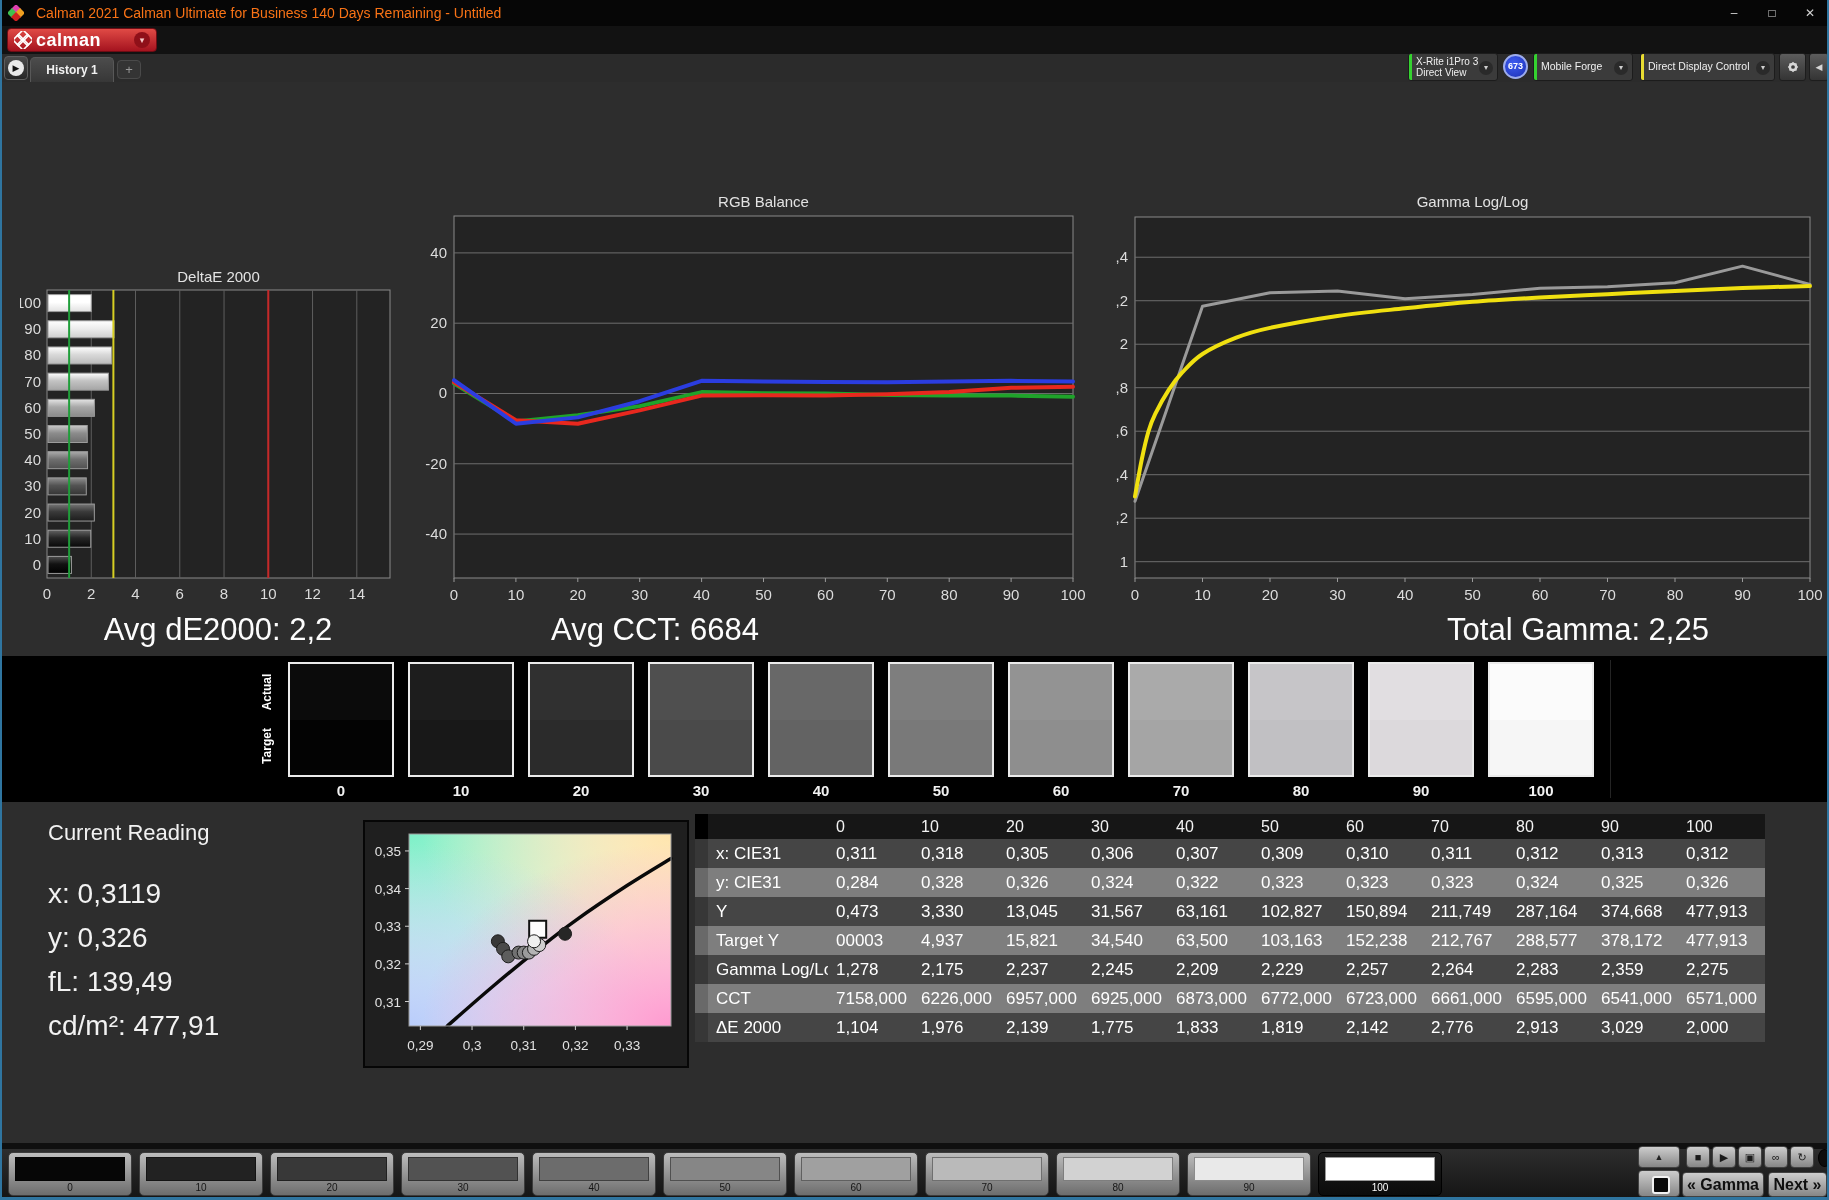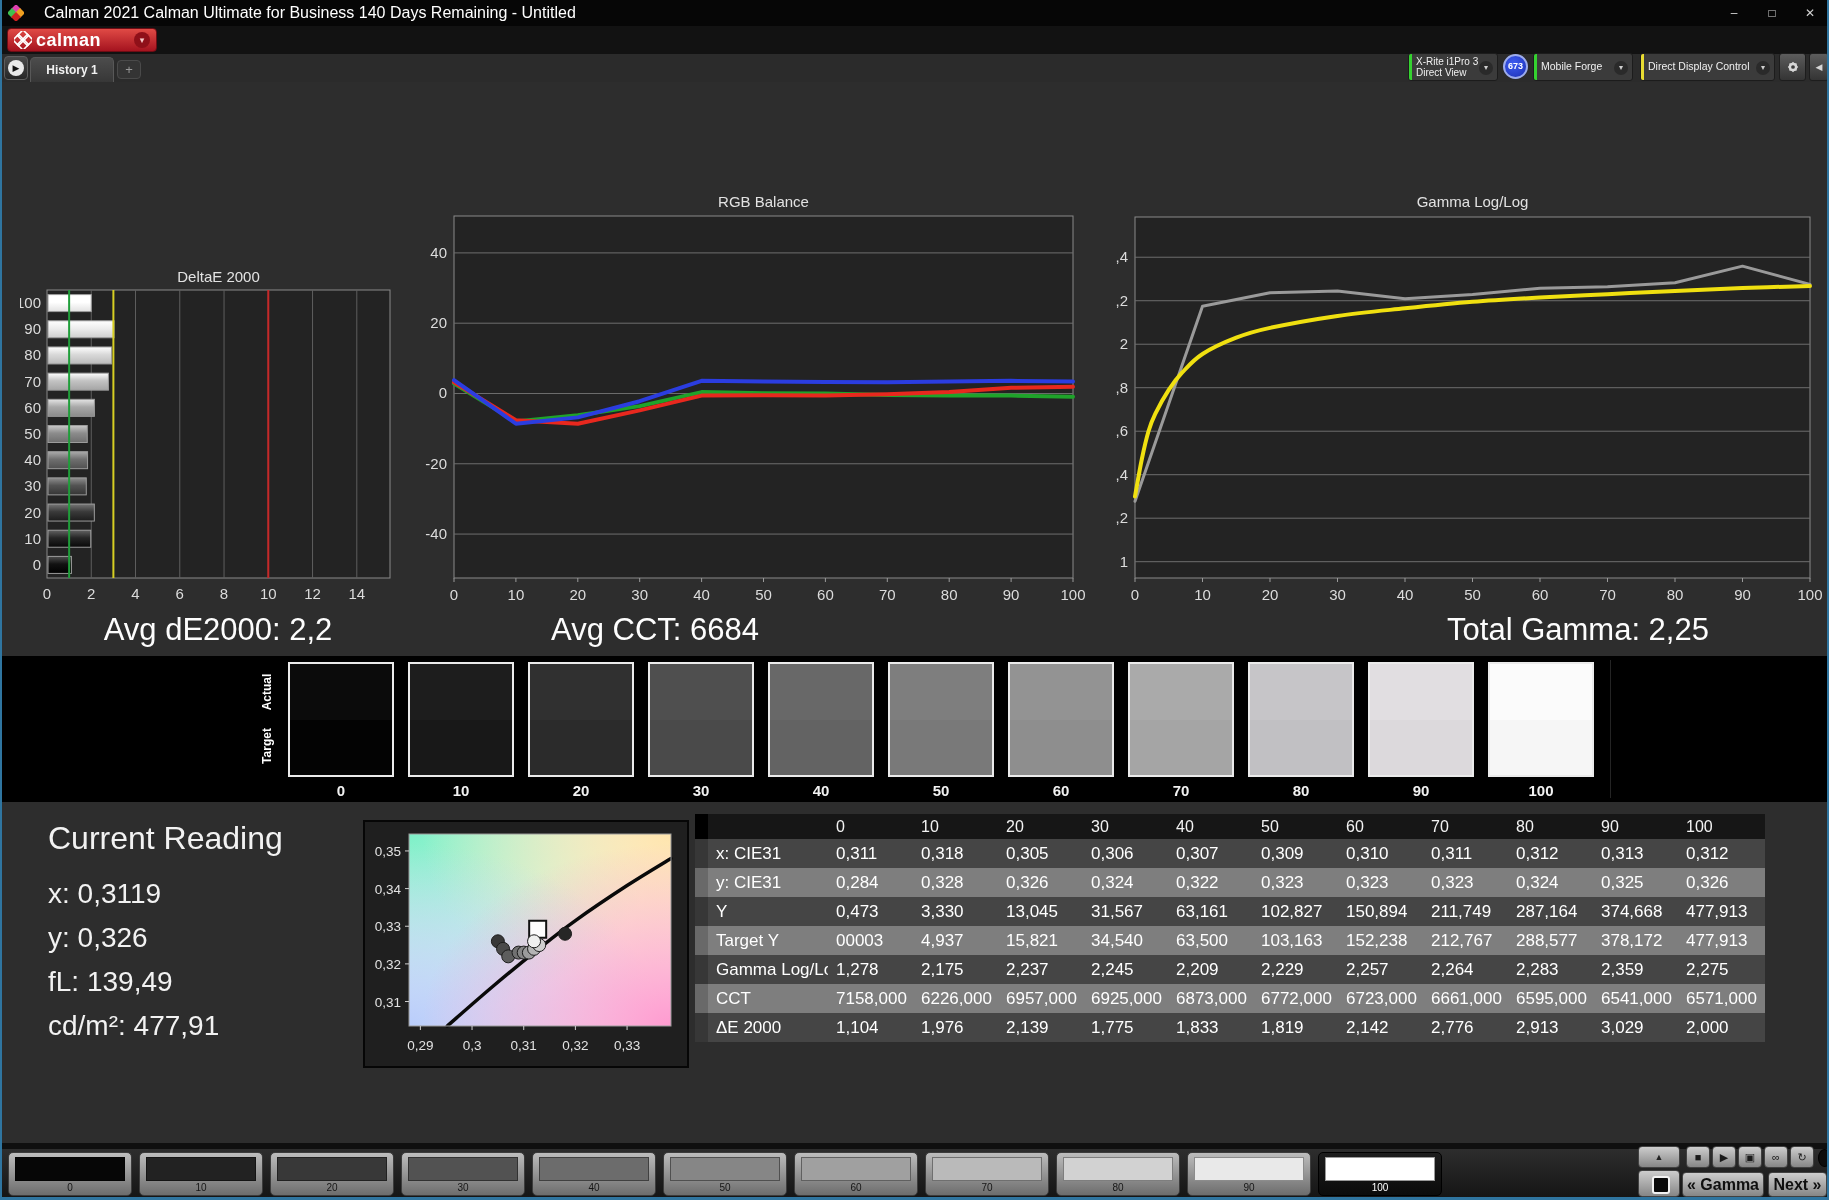--- a/index.html
+++ b/index.html
@@ -3,21 +3,21 @@
 <meta charset="utf-8">
 <style>
   html,body{margin:0;padding:0;background:#3a3a3a;}
   #app{position:relative;width:1829px;height:1200px;background:#2d2d2d;overflow:hidden;
        font-family:"Liberation Sans",sans-serif;-webkit-font-smoothing:antialiased;}
   .abs{position:absolute;}
   svg text{font-family:"Liberation Sans",sans-serif;}
 
   
   #titlebar{left:0;top:0;width:1829px;height:26px;background:#060606;display:flex;align-items:center;}
-  #titlebar .ttl{margin-left:20px;font-size:16px;color:#ffffff;white-space:nowrap;}
+  #titlebar .ttl{margin-left:12px;font-size:14px;color:#f97316;white-space:nowrap;}
   #app-icon{margin-left:8px;}
   #wincontrols{position:absolute;right:0;top:0;height:26px;display:flex;}
   .winbtn{width:38px;height:26px;line-height:26px;text-align:center;color:#d2d2d2;font-size:12px;cursor:default;}
 
   
   #menubar{left:0;top:26px;width:1829px;height:28px;background:#121212;}
   #calman-btn{position:absolute;left:7px;top:2px;width:150px;height:24px;border-radius:4px;
       background:linear-gradient(#e04a45,#a5131f);border:1px solid #6e0c14;box-sizing:border-box;
       display:flex;align-items:center;cursor:pointer;}
   #calman-btn .word{color:#fff;font-size:18px;font-weight:bold;letter-spacing:.5px;margin-left:4px;}
@@ -70,21 +70,21 @@
   .swatch{position:absolute;top:0;width:102px;height:111px;border:2px solid #ebebeb;}
   .sw-half{position:absolute;left:0;width:100%;}
   .sw-act{top:0;height:50%;}
   .sw-tgt{bottom:0;height:50%;}
   .sw-label{position:absolute;top:118px;left:-2px;width:106px;text-align:center;color:#f2f2f2;
       font-size:15px;font-weight:bold;}
   #band-divider{position:absolute;left:1610px;top:4px;width:1px;height:138px;background:#242424;}
 
   
   #current-reading{left:48px;top:820px;width:310px;color:#f2f2f2;}
-  #current-reading .cr-title{font-size:32px;font-weight:500;height:52px;}
+  #current-reading .cr-title{font-size:22px;font-weight:500;height:52px;}
   #current-reading .cr-line{font-size:28px;height:44px;line-height:44px;}
 
   
   #cie-panel{left:363px;top:820px;width:326px;height:248px;background:#1f1f1f;border:2px solid #060606;box-sizing:border-box;}
 
   
   #data-table{left:695px;top:814px;width:1070px;}
   .trow{display:flex;}
   .trow.th{height:25px;line-height:25px;background:#161616;}
   .trow.tr-dark{height:29px;line-height:29px;background:#454545;}

